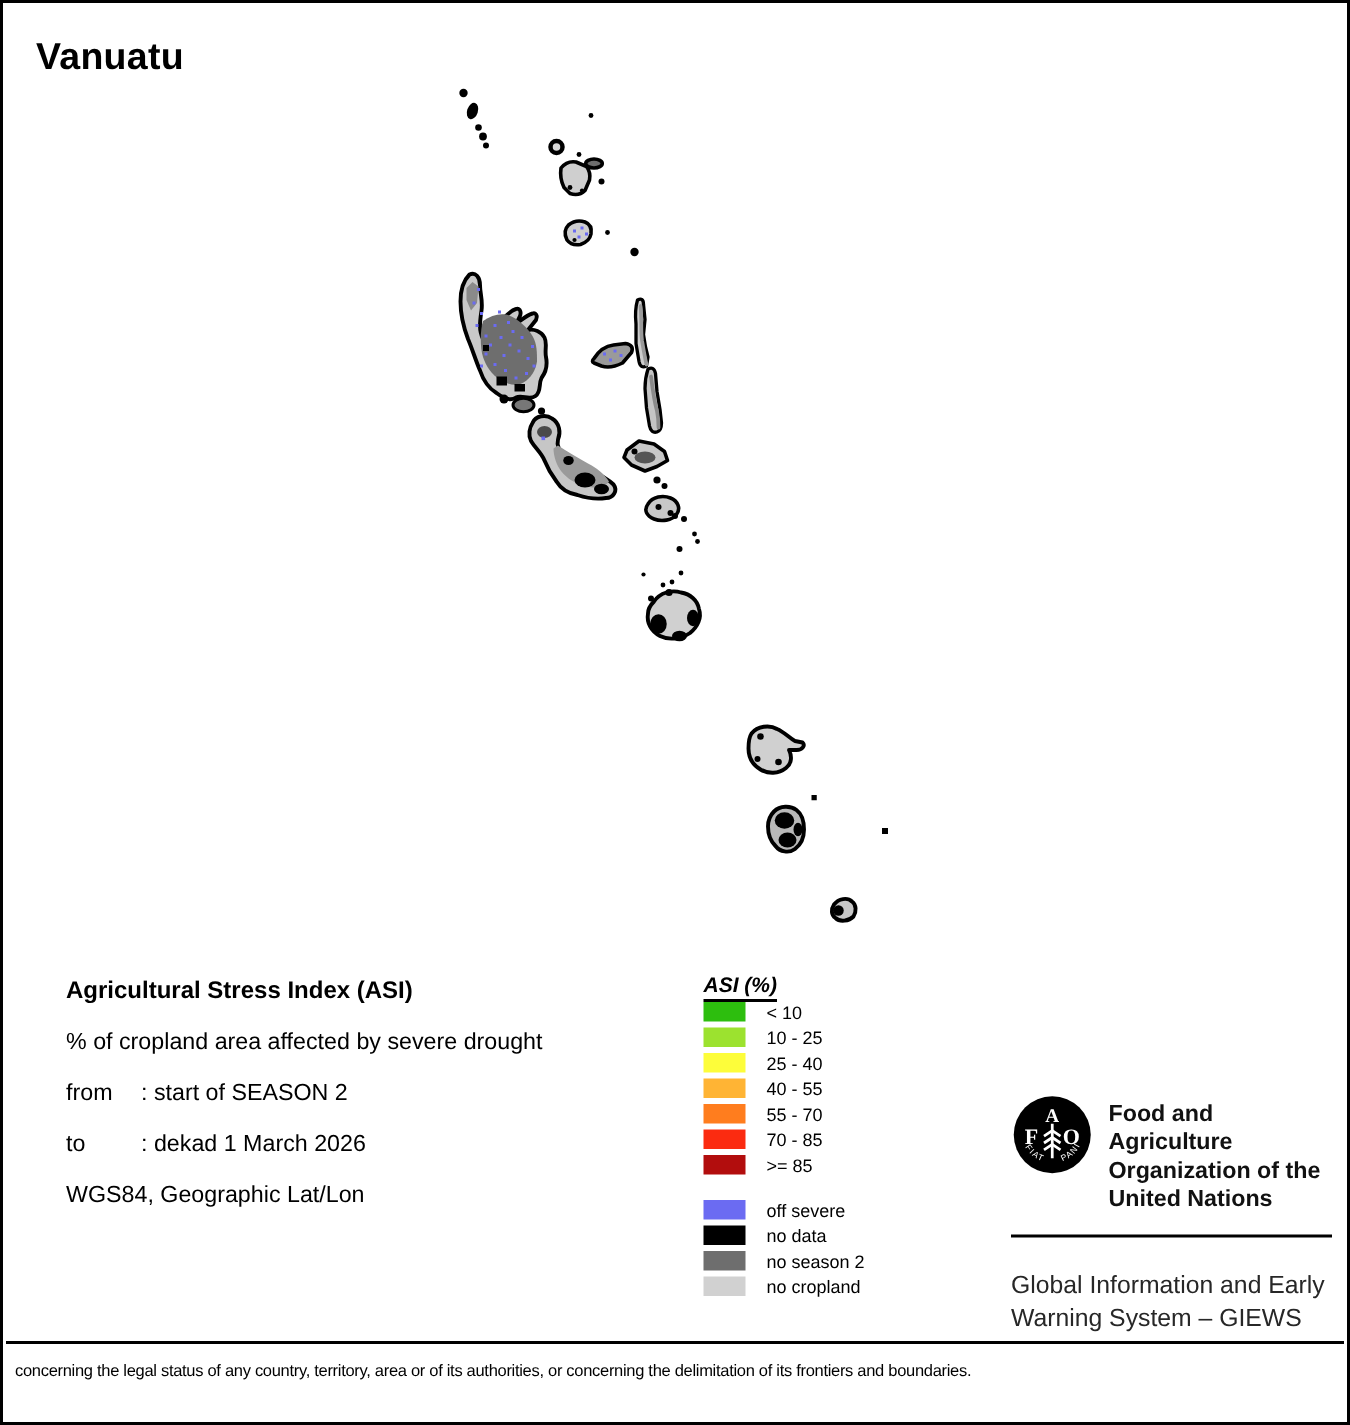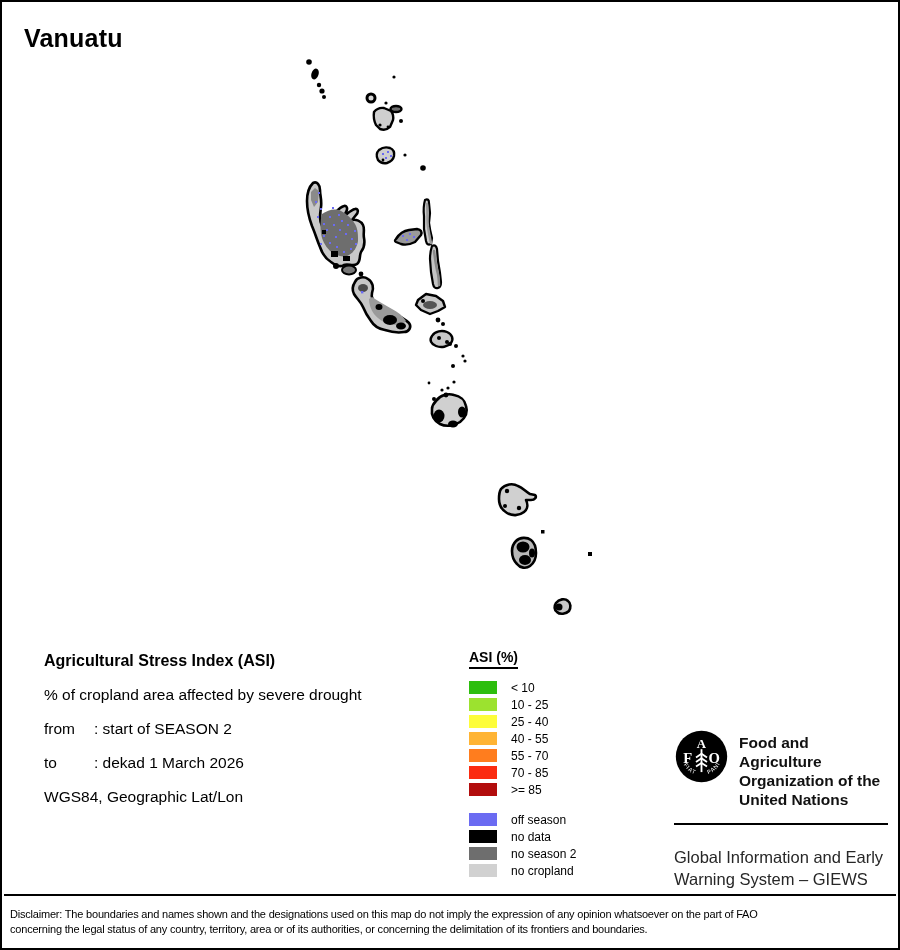--- a/index.html
+++ b/index.html
@@ -16,21 +16,21 @@
   
   .info{position:absolute;left:22px;top:650px;font-size:15.5px;margin-left:20px;}
   .info .heading{font-size:16px;font-weight:bold;margin-bottom:15px;}
   .info .line{margin-bottom:14px;line-height:20px;}
   .info .kv .k{display:inline-block;width:50px;}
   .info .sensor{margin-top:44px;margin-bottom:14px;}
   
   .legend{position:absolute;left:467px;top:646px;}
   .legend-title{
     font-size:14px;font-weight:bold;display:inline-block;
-    border-bottom:2px solid #000;padding-bottom:2px;margin-bottom:12px;
+    border-bottom:2px solid #000;padding-bottom:2px;margin-bottom:0;font-style:italic;
   }
   .legend-row{display:flex;align-items:center;margin-bottom:4px;height:13px;}
   .swatch{width:28px;height:13px;display:inline-block;flex:0 0 28px;}
   .legend-label{font-size:12px;margin-left:14px;white-space:nowrap;}
   #status-legend-rows{margin-top:17px;}
   
   .org{position:absolute;left:672px;top:727px;width:216px;}
   .org-top{display:flex;align-items:flex-start;}
   .fao-logo{flex:0 0 55px;}
   .fao-name{margin-left:10px;font-size:15.5px;font-weight:bold;line-height:19px;margin-top:4px;color:#111;}
@@ -268,21 +268,21 @@
           <span class="legend-label">70 - 85</span>
         </div>
         <div class="legend-row">
           <span class="swatch" style="background: rgb(178, 13, 13);"></span>
           <span class="legend-label">&gt;= 85</span>
         </div>
       </div>
     <div id="status-legend-rows">
         <div class="legend-row">
           <span class="swatch" style="background: rgb(107, 107, 242);"></span>
-          <span class="legend-label">off season</span>
+          <span class="legend-label">off severe</span>
         </div>
         <div class="legend-row">
           <span class="swatch" style="background: rgb(0, 0, 0);"></span>
           <span class="legend-label">no data</span>
         </div>
         <div class="legend-row">
           <span class="swatch" style="background: rgb(110, 110, 110);"></span>
           <span class="legend-label">no season 2</span>
         </div>
         <div class="legend-row">
@@ -321,17 +321,16 @@
     </div>
     <div class="org-divider"></div>
     <div class="giews">
       <div>Global Information and Early</div>
       <div>Warning System – GIEWS</div>
     </div>
   </div>
 
   <div class="bottom-divider"></div>
   <div class="disclaimer">
-    <div>Disclaimer: The boundaries and names shown and the designations used on this map do not imply the expression of any opinion whatsoever on the part of FAO</div>
     <div>concerning the legal status of any country, territory, area or of its authorities, or concerning the delimitation of its frontiers and boundaries.</div>
   </div>
 
 </div>
 
 </body></html>

